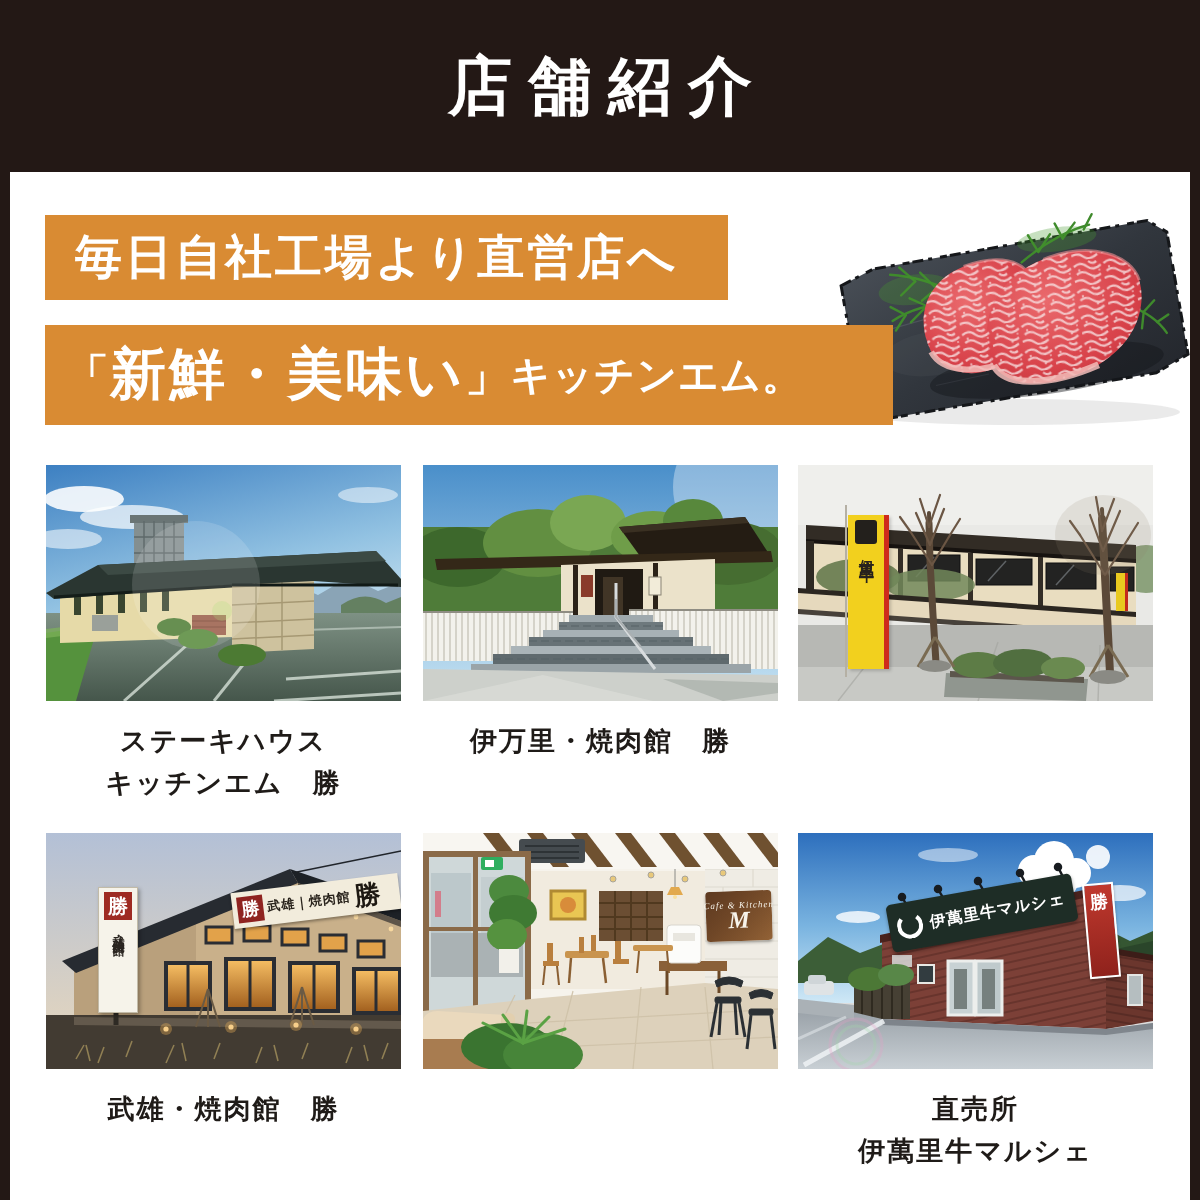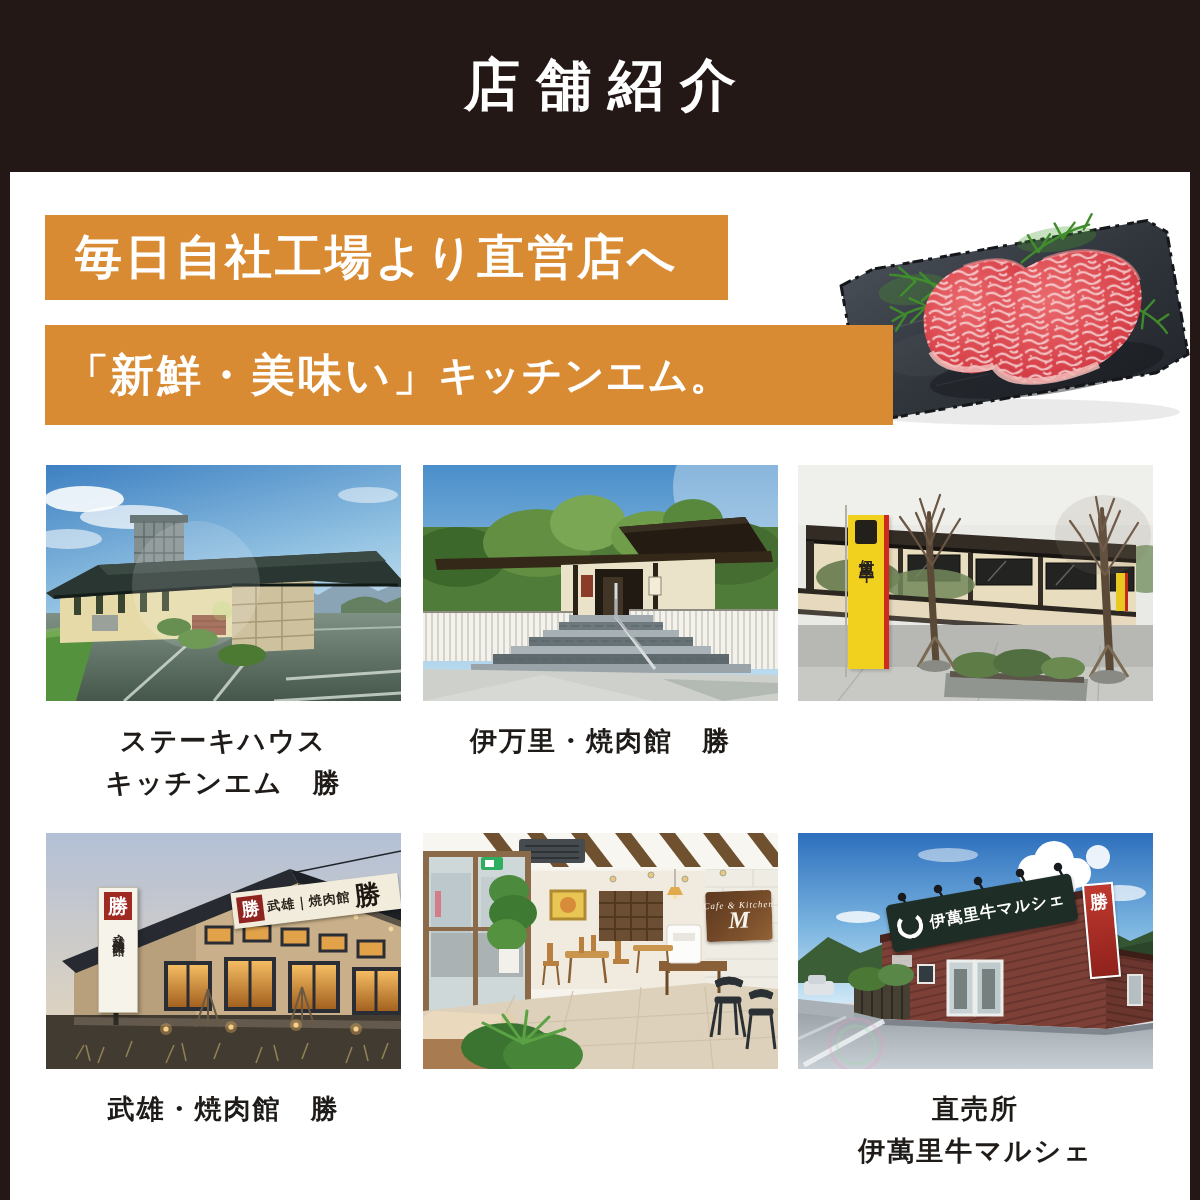--- a/index.html
+++ b/index.html
@@ -1,31 +1,31 @@
 <!DOCTYPE html>
 <html><head>
 <meta charset="utf-8">
 <style>
   html,body{margin:0;padding:0;background:#231815;}
   #stage{position:relative;width:1200px;height:1200px;background:#231815;overflow:hidden;
          font-family:"Liberation Serif","DejaVu Serif",serif;}
   
   .header{position:absolute;left:0;top:0;width:1200px;height:172px;
           display:flex;align-items:center;justify-content:center;}
-  .title{color:#ffffff;font-size:56px;font-weight:bold;letter-spacing:16px;padding-left:16px;}
+  .title{color:#ffffff;font-size:64px;font-weight:bold;letter-spacing:16px;padding-left:16px;}
   
   .panel{position:absolute;left:10px;top:172px;width:1180px;height:1047px;background:#ffffff;}
   
   .banner{position:absolute;background:#D98B33;color:#ffffff;display:flex;align-items:center;}
   .banner1{left:35px;top:43px;width:653px;height:85px;z-index:3;
            font-size:47px;font-weight:bold;padding-left:30px;letter-spacing:3px;}
   .banner2{left:35px;top:153px;width:828px;height:100px;z-index:3;
            padding-left:20px;letter-spacing:1px;}
   .banner2 .bracket{font-size:44px;font-weight:bold;}
-  .banner2 .big{font-size:44px;font-weight:bold;letter-spacing:3px;}
+  .banner2 .big{font-size:56px;font-weight:bold;letter-spacing:3px;}
   .banner2 .rest{font-size:40px;font-weight:bold;}
   .meat{position:absolute;left:800px;top:22px;width:380px;height:240px;z-index:2;}
   
   .store{position:absolute;width:355px;}
   .photo{position:relative;width:355px;height:236px;overflow:hidden;background:#dddddd;}
   .photo svg{position:absolute;left:0;top:0;}
   .caption{margin-top:20px;text-align:center;font-size:27px;font-weight:bold;color:#1F1B18;
            line-height:1.55;letter-spacing:2px;white-space:nowrap;}
   .caption span{display:block;}
   .s1{left:36px;top:293px;} .s2{left:413px;top:293px;} .s3{left:788px;top:293px;}

